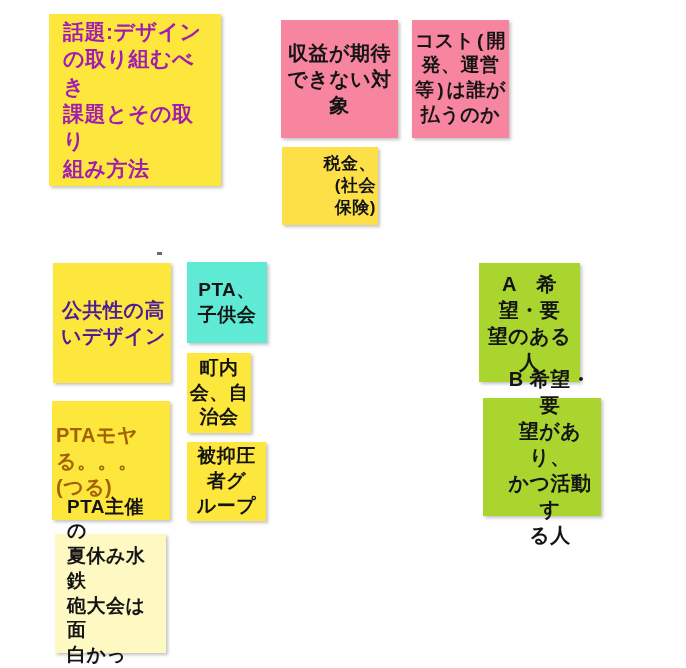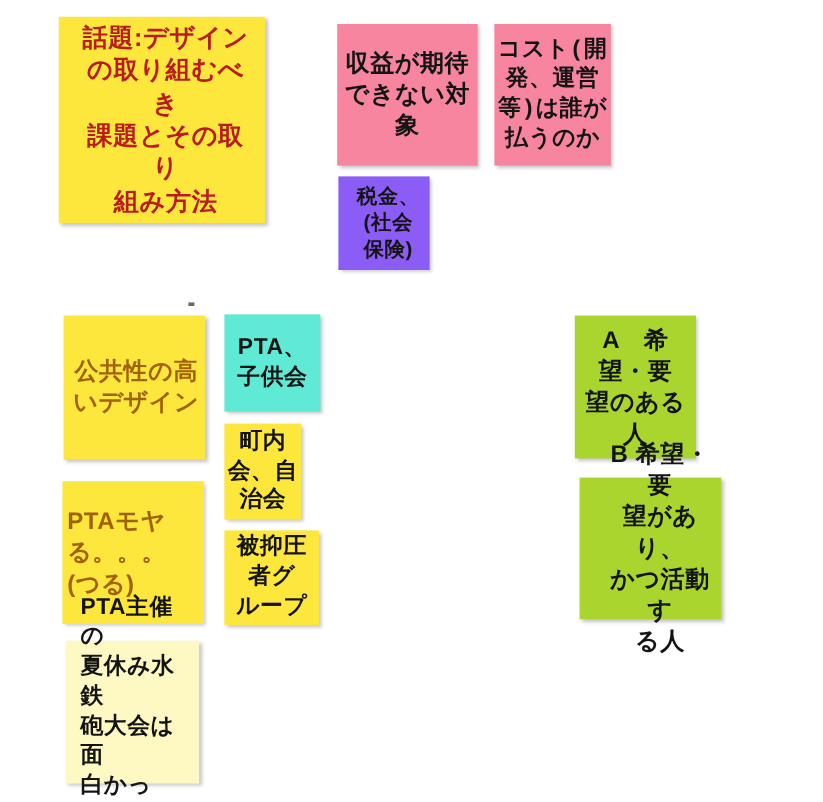--- a/index.html
+++ b/index.html
@@ -42,43 +42,43 @@
     height: 3px;
     background: #6b6b6b;
   }
 </style>
 </head>
 <body>
 
 <div class="board">
 
   <div class="stray"></div>
-<div class="note" style="left: 49px; top: 14px; width: 172px; height: 172px; background: rgb(253, 231, 60); font-size: 21px; text-align: center; padding-left: 14px; padding-right: 8px; color: #b91c1c;">
+<div class="note" style="left: 49px; top: 14px; width: 172px; height: 172px; background: rgb(253, 231, 60); font-size: 21px; text-align: left; padding-left: 14px; padding-right: 8px; color: #a21caf;">
       <span class="txt">話題:デザイン
 の取り組むべき
 課題とその取り
 組み方法</span>
     </div>
     <div class="note" style="left: 281px; top: 20px; width: 117px; height: 118px; background: rgb(247, 133, 159); font-size: 20px; text-align: center; padding-left: 4px; padding-right: 4px; color: rgb(20, 20, 20);">
       <span class="txt">収益が期待
 できない対
 象</span>
     </div>
     <div class="note" style="left: 412px; top: 20px; width: 97px; height: 118px; background: rgb(247, 133, 159); font-size: 19px; text-align: center; padding-left: 2px; padding-right: 2px; color: rgb(20, 20, 20); font-family: Liberation Mono, monospace;">
       <span class="txt">コスト(開
 発、運営
 等)は誰が
 払うのか</span>
     </div>
-    <div class="note" style="left: 282px; top: 147px; width: 76px; height: 78px; background: #8b5cf6; font-size: 17px; text-align: center; padding-left: 9px; padding-right: 2px; color: rgb(20, 20, 20);">
+    <div class="note" style="left: 282px; top: 147px; width: 96px; height: 78px; background: #fde047; font-size: 17px; text-align: right; padding-left: 9px; padding-right: 2px; color: rgb(20, 20, 20);">
       <span class="txt">税金、
 (社会
 保険)</span>
     </div>
-    <div class="note" style="left: 53px; top: 263px; width: 118px; height: 120px; background: rgb(253, 231, 60); font-size: 20px; text-align: center; padding-left: 4px; padding-right: 1px; color: #a16207;">
+    <div class="note" style="left: 53px; top: 263px; width: 118px; height: 120px; background: rgb(253, 231, 60); font-size: 20px; text-align: center; padding-left: 4px; padding-right: 1px; color: #4c1d95;">
       <span class="txt">公共性の高
 いデザイン</span>
     </div>
     <div class="note" style="left: 187px; top: 262px; width: 80px; height: 81px; background: #5eead4; font-size: 19px; text-align: center; padding-left: 2px; padding-right: 2px; color: rgb(20, 20, 20);">
       <span class="txt">PTA、
 子供会</span>
     </div>
     <div class="note" style="left: 187px; top: 353px; width: 64px; height: 80px; background: rgb(253, 231, 60); font-size: 19px; text-align: center; padding-left: 2px; padding-right: 2px; color: rgb(20, 20, 20);">
       <span class="txt">町内
 会、自

